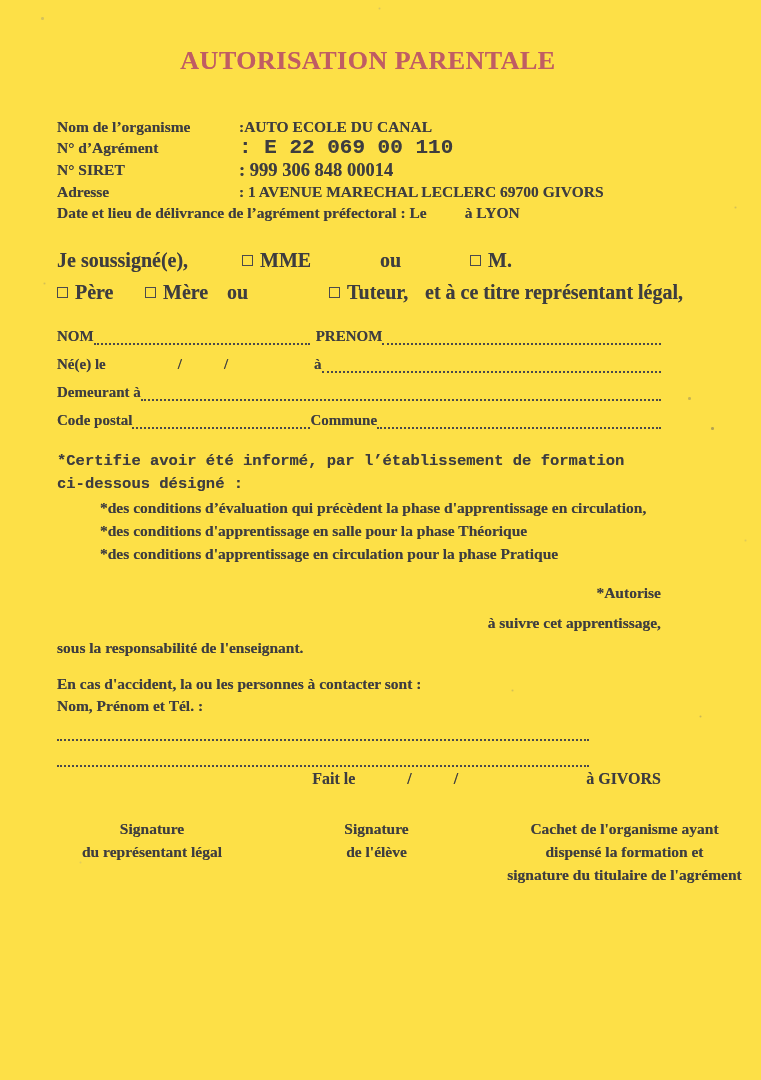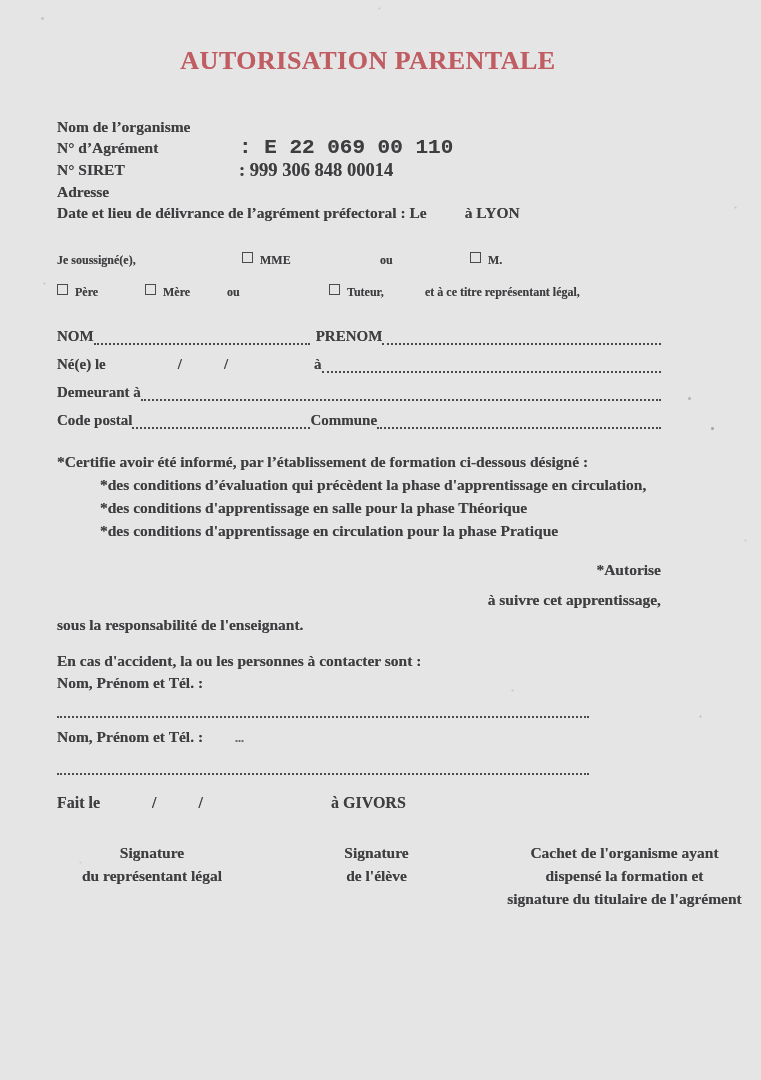--- a/index.html
+++ b/index.html
@@ -4,21 +4,21 @@
 <style>
   html, body {
     margin: 0;
     padding: 0;
     background: #ffffff;
   }
   .page {
     position: relative;
     width: 761px;
     height: 1080px;
-    background: #e5e5e5;
+    background: #fde047;
     overflow: hidden;
     font-family: "Liberation Serif", "DejaVu Serif", serif;
     font-weight: 700;
     color: #3e3d3f;
     box-sizing: border-box;
     padding: 46px 100px 0 57px;
     text-shadow: 0 0 0.5px rgba(70,70,72,0.55);
   }
   .title {
     text-align: center;
@@ -30,42 +30,42 @@
   }
   .org-block { margin-top: 40px; font-size: 15.5px; }
   .org-row { display: flex; align-items: flex-start; line-height: 21px; }
   .org-label { width: 182px; flex: 0 0 182px; }
   .org-value { white-space: nowrap; }
   .v-large { font-size: 21px; line-height: 22px; font-family: Liberation Mono, monospace; }
   .v-med { font-size: 18.5px; line-height: 22px; }
   .delivery { display: flex; line-height: 22px; }
   .delivery-place { margin-left: 38px; }
 
-  .decl-block { margin-top: 26px; font-size: 12px; }
+  .decl-block { margin-top: 26px; font-size: 20px; }
   .decl-row { display: flex; align-items: baseline; line-height: 20px; }
   .cb {
     display: inline-block;
     width: 9px; height: 9px;
     border: 1.6px solid #4b4a4c;
     margin-right: 7px;
     vertical-align: 1px;
   }
   .decl-row .item { white-space: nowrap; }
 
   .identity-block { margin-top: 20px; font-size: 15px; }
   .id-row { display: flex; align-items: flex-end; line-height: 28px; }
   .leader {
     flex: 1 1 auto;
     border-bottom: 2.6px dotted #4a494b;
     margin-bottom: 5px;
   }
   .leader.fixed { flex: 0 0 auto; }
 
   .certify-block { margin-top: 16px; font-size: 15.5px; }
-  .certify-heading { line-height: 23px; }
+  .certify-heading { line-height: 23px; font-family: Liberation Mono, monospace; }
   .certify-item { margin-left: 43px; line-height: 23px; }
 
   .authorize-block { margin-top: 16px; font-size: 15.5px; }
   .auth-row { display: flex; align-items: flex-end; line-height: 23px; flex-direction: column; }
   .auth-row .leader { margin: 0 6px 5px 8px; }
   .auth-line2 { line-height: 23px; margin-top: 2px; }
 
   .medical-block { margin-top: 12px; font-size: 15.5px; }
   .medical-heading { line-height: 22px; }
   .medical-options { display: flex; line-height: 24px; }
@@ -77,21 +77,21 @@
   .dotline {
     width: 532px;
     border-bottom: 2.6px dotted #4a494b;
     height: 0;
   }
   .dotline.first { margin: 22px 0 8px 0; }
   .dotline.second { margin: 24px 0 0 0; }
   .contacts-label2 { margin-top: 4px; }
   .tiny-dots { font-size: 12px; margin-left: 28px; color: #6a696b; }
 
-  .fait-block { margin-top: 16px; font-size: 16px; display: flex; line-height: 24px; }
+  .fait-block { font-size: 16px; display: flex; line-height: 24px; justify-content: flex-end; }
   .fait-slash1 { margin-left: 52px; }
   .fait-slash2 { margin-left: 42px; }
   .fait-place { margin-left: 128px; }
 
   .sig-block {
     margin-top: 26px;
     display: flex;
     font-size: 15.5px;
   }
   .sig-col { text-align: center; line-height: 23px; }
@@ -123,31 +123,33 @@
 <body>
 
 <div class="page">
   <div class="speckles"></div>
 
   <h1 class="title">AUTORISATION PARENTALE</h1>
 
   <div class="org-block">
     <div class="org-row">
       <span class="org-label">Nom de l’organisme</span>
+      <span class="org-value">:AUTO ECOLE DU CANAL</span>
     </div>
     <div class="org-row">
       <span class="org-label">N° d’Agrément</span>
       <span class="org-value v-large">: E 22 069 00 110</span>
     </div>
     <div class="org-row">
       <span class="org-label">N° SIRET</span>
       <span class="org-value v-med">: 999 306 848 00014</span>
     </div>
     <div class="org-row">
       <span class="org-label">Adresse</span>
+      <span class="org-value">: 1 AVENUE MARECHAL LECLERC 69700 GIVORS</span>
     </div>
     <div class="delivery">
       <span>Date et lieu de délivrance de l’agrément préfectoral : Le</span>
       <span class="delivery-place">à LYON</span>
     </div>
   </div>
 
   <div class="decl-block">
     <div class="decl-row">
       <span class="item" style="flex:0 0 185px">Je soussigné(e),</span>
@@ -204,24 +206,20 @@
       <span>à suivre cet apprentissage,</span>
     </div>
     <div class="auth-line2">sous la responsabilité de l'enseignant.</div>
   </div>
 
 
   <div class="contacts-block">
     <div class="contacts-heading">En cas d'accident, la ou les personnes à contacter sont :</div>
     <div class="contacts-label">Nom, Prénom et Tél. :</div>
     <div class="dotline first"></div>
-    <div class="contacts-label contacts-label2">
-      <span>Nom, Prénom et Tél. :</span>
-      <span class="tiny-dots">...</span>
-    </div>
     <div class="dotline second"></div>
   </div>
 
   <div class="fait-block">
     <span>Fait le</span>
     <span class="fait-slash1">/</span>
     <span class="fait-slash2">/</span>
     <span class="fait-place">à GIVORS</span>
   </div>
 

